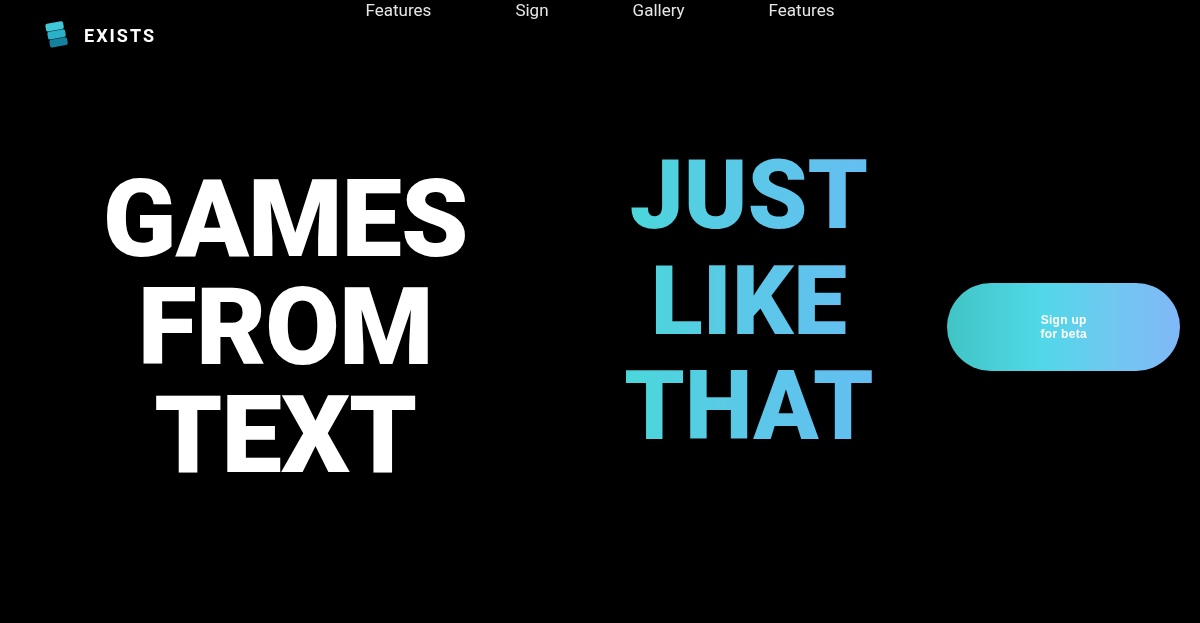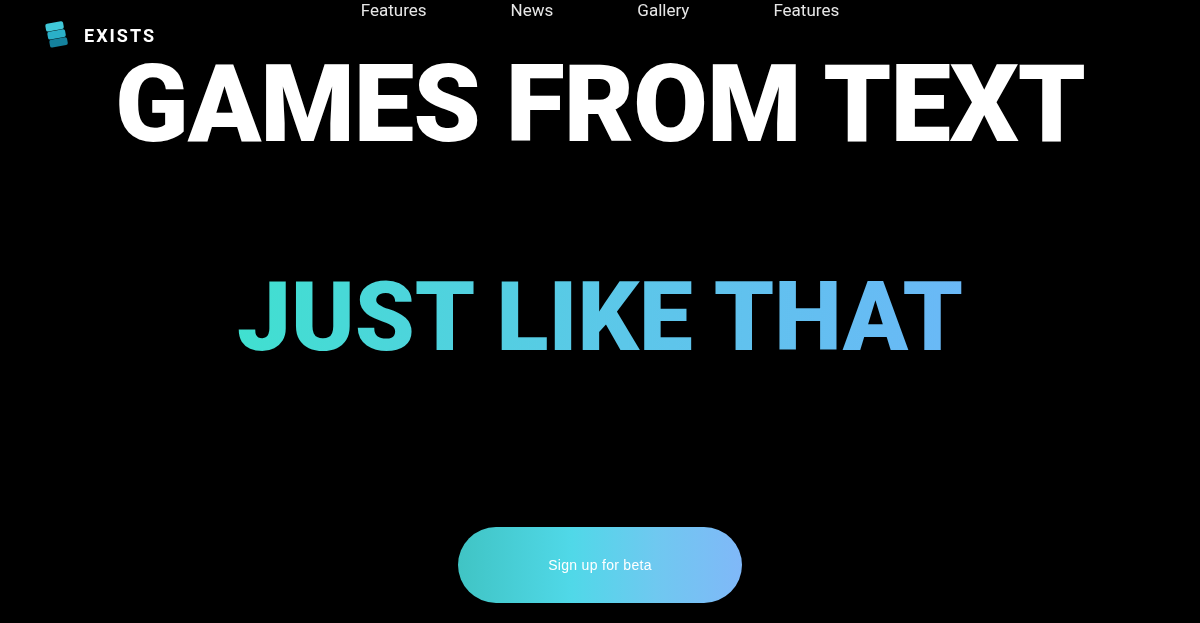--- a/index.html
+++ b/index.html
@@ -59,23 +59,23 @@
       color: white;
       text-decoration: none;
       font-size: 17px;
       font-weight: 400;
       opacity: 0.9;
     }
 
     
     .hero {
       display: flex;
-      flex-direction: column;
+      flex-direction: row;
       align-items: center;
-      justify-content: space-between;
+      justify-content: center;
       height: calc(623px - 70px);
       text-align: center;
       padding: 0 20px;
       margin-top: -20px;
     }
 
     .hero-title {
       font-size: 108px;
       font-weight: 900;
       color: white;
@@ -95,22 +95,22 @@
       background-clip: text;
       margin-bottom: 50px;
     }
 
     .cta-button {
       background: linear-gradient(90deg, #40c4c4 0%, #50d8e8 40%, #6fc8f0 70%, #80b8f8 100%);
       color: white;
       border: none;
       border-radius: 50px;
       padding: 30px 90px;
-      font-size: 14px;
-      font-weight: 400;
+      font-size: 12px;
+      font-weight: 700;
       cursor: pointer;
       letter-spacing: 0.3px;
     }
   </style>
 </head>
 <body>
 
 <nav>
   <div class="logo-area">
     <svg class="logo-icon" viewBox="0 0 34 34" fill="none" xmlns="http://www.w3.org/2000/svg">
@@ -120,21 +120,21 @@
       <rect x="9" y="22" width="18" height="8" rx="2" transform="rotate(-10 9 22)" fill="#1898b8" opacity="0.85"></rect>
     </svg>
     <span class="logo-text">EXISTS</span>
   </div>
 
   <ul class="nav-links">
     <li>
       <a href="#">Features</a>
     </li>
     <li>
-      <a href="#">News</a>
+      <a href="#">Sign</a>
     </li>
     <li>
       <a href="#">Gallery</a>
     </li>
     <li>
       <a href="#">Features</a>
     </li>
   </ul>
 </nav>
 

